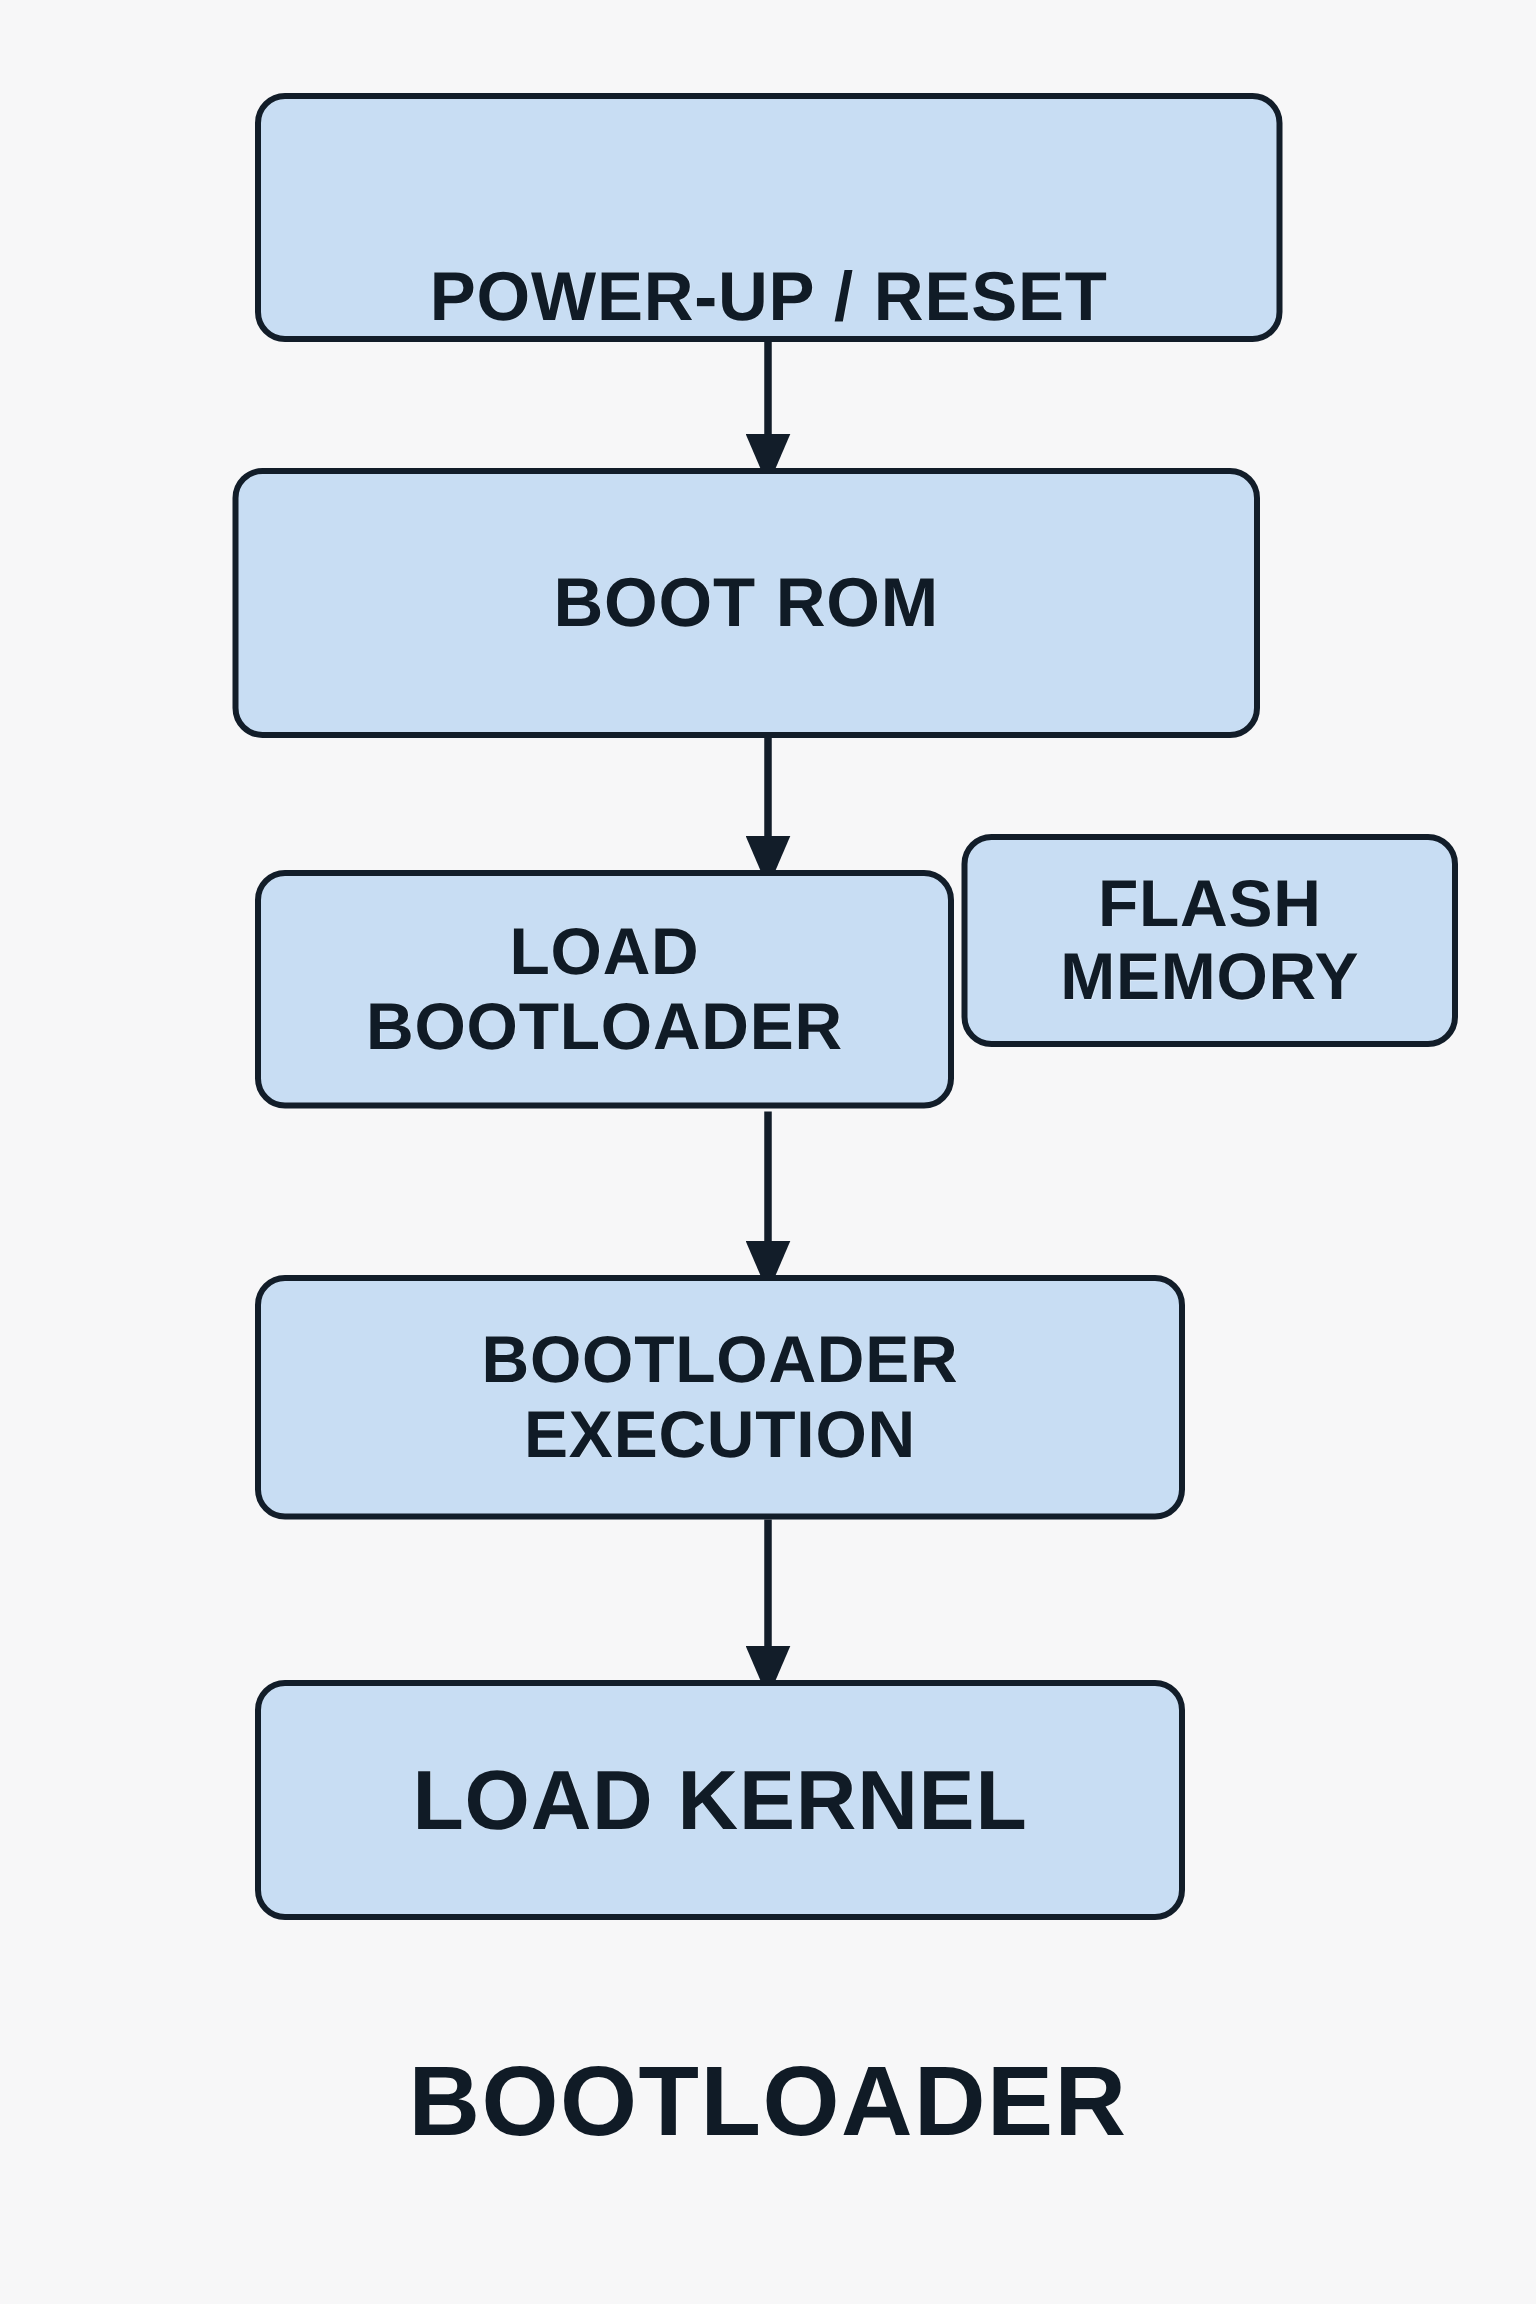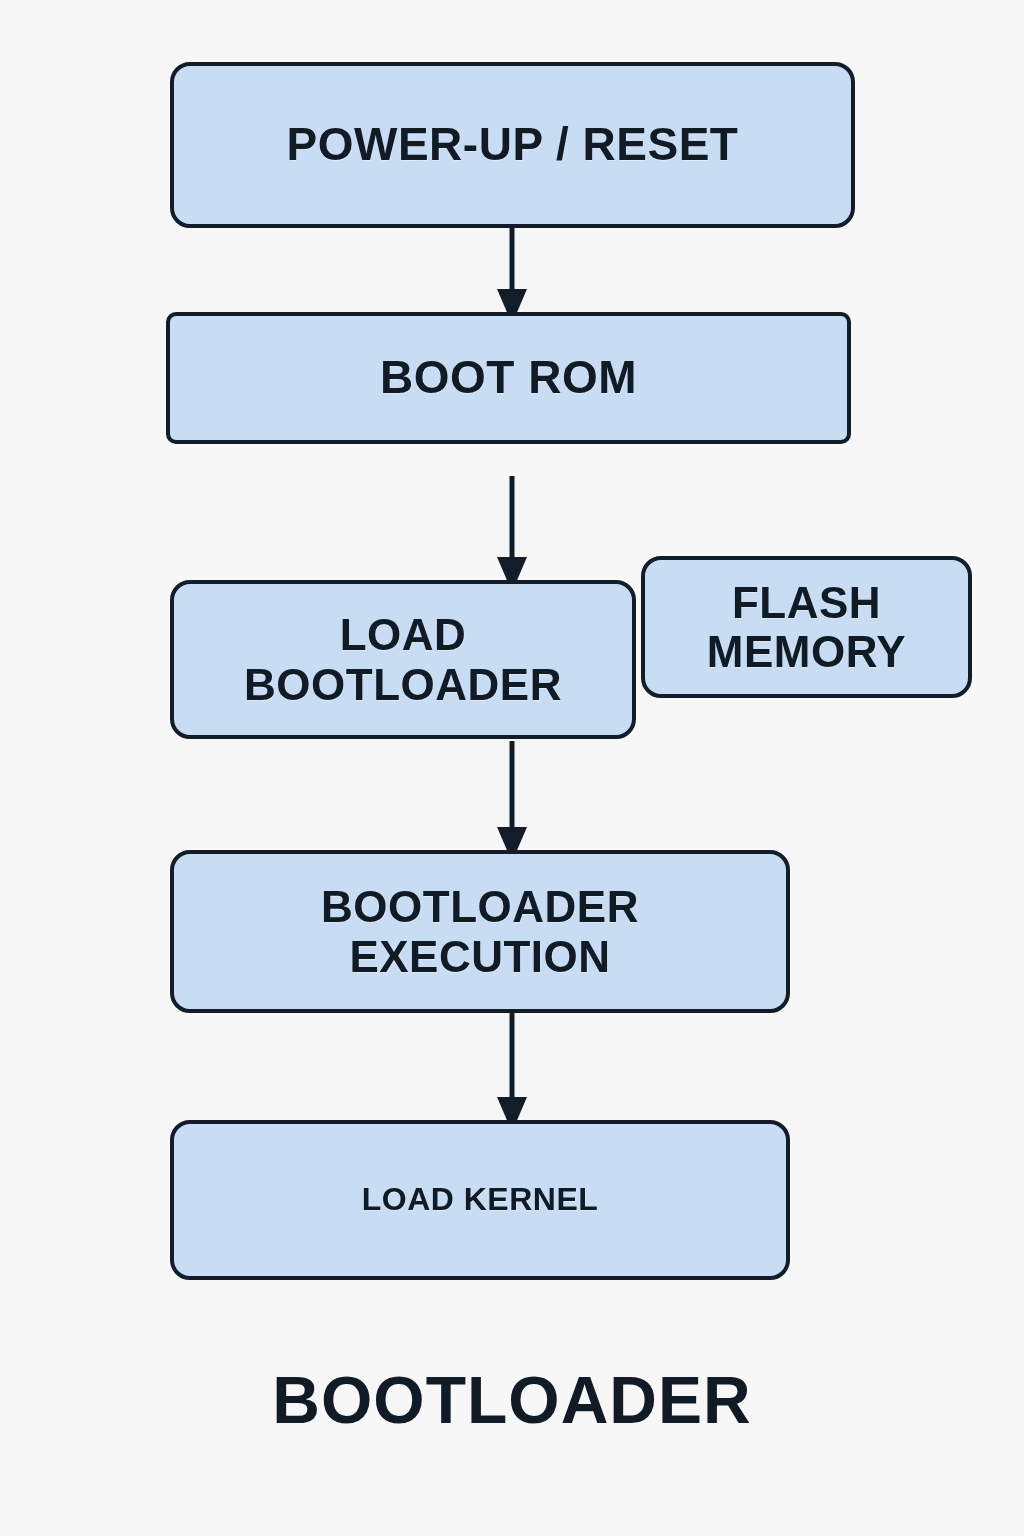--- a/index.html
+++ b/index.html
@@ -52,26 +52,26 @@
     font-weight: 700;
     letter-spacing: 0.5px;
     line-height: 1.12;
     text-transform: uppercase;
     white-space: pre-line;
     text-shadow: 0.5px 0.5px 0 rgba(255,255,255,0.35);
   }
 
   
   #node-power-up-reset {
-    left: 170px;  top: 62px;   width: 685px; height: 166px;
+    left: 170px;  top: 62px;   width: 685px; height: 166px; align-items: flex-end;
   }
   #node-power-up-reset .label { font-size: 46px; }
 
   #node-boot-rom {
-    left: 166px;  top: 312px;  width: 685px; height: 132px; border-radius: 10px;
+    left: 155px;  top: 312px;  width: 685px; height: 180px;
   }
   #node-boot-rom .label { font-size: 46px; }
 
   #node-load-bootloader {
     left: 170px;  top: 580px;  width: 466px; height: 159px;
     z-index: 2;
   }
   #node-load-bootloader .label { font-size: 44px; }
 
   #node-flash-memory {
@@ -81,21 +81,21 @@
   #node-flash-memory .label { font-size: 44px; }
 
   #node-bootloader-execution {
     left: 170px;  top: 850px;  width: 620px; height: 163px;
   }
   #node-bootloader-execution .label { font-size: 44px; }
 
   #node-load-kernel {
     left: 170px;  top: 1120px; width: 620px; height: 160px;
   }
-  #node-load-kernel .label { font-size: 32px; }
+  #node-load-kernel .label { font-size: 56px; }
 
   
   #diagram-title {
     position: absolute;
     left: 0;
     top: 1362px;
     width: 1024px;
     text-align: center;
     z-index: 2;
   }

